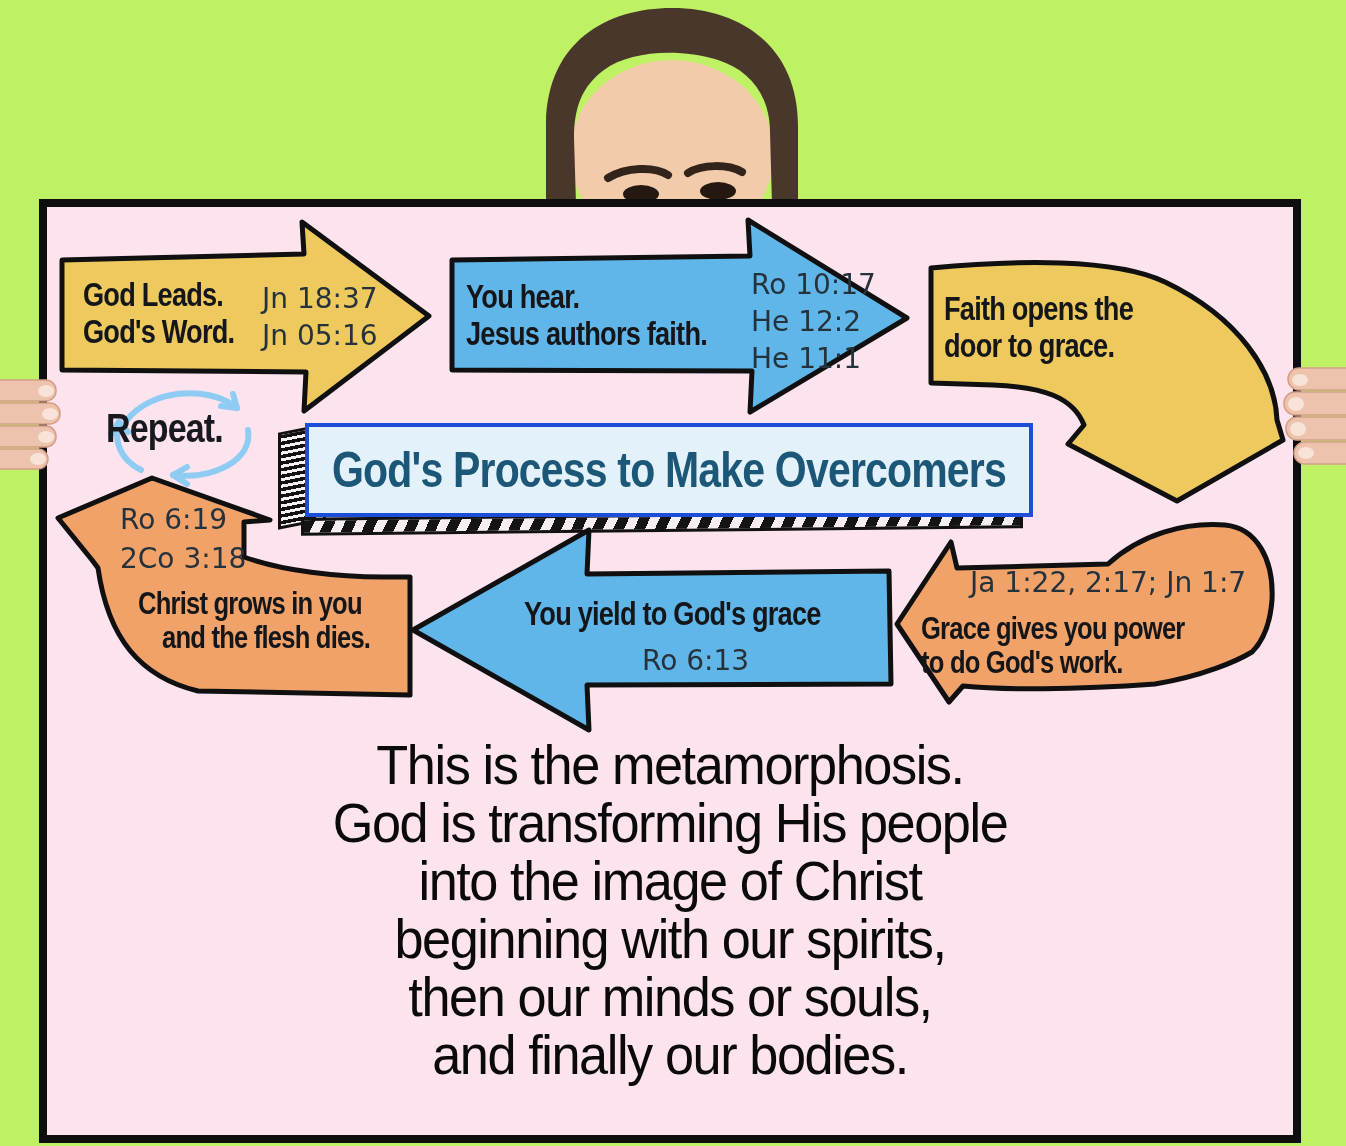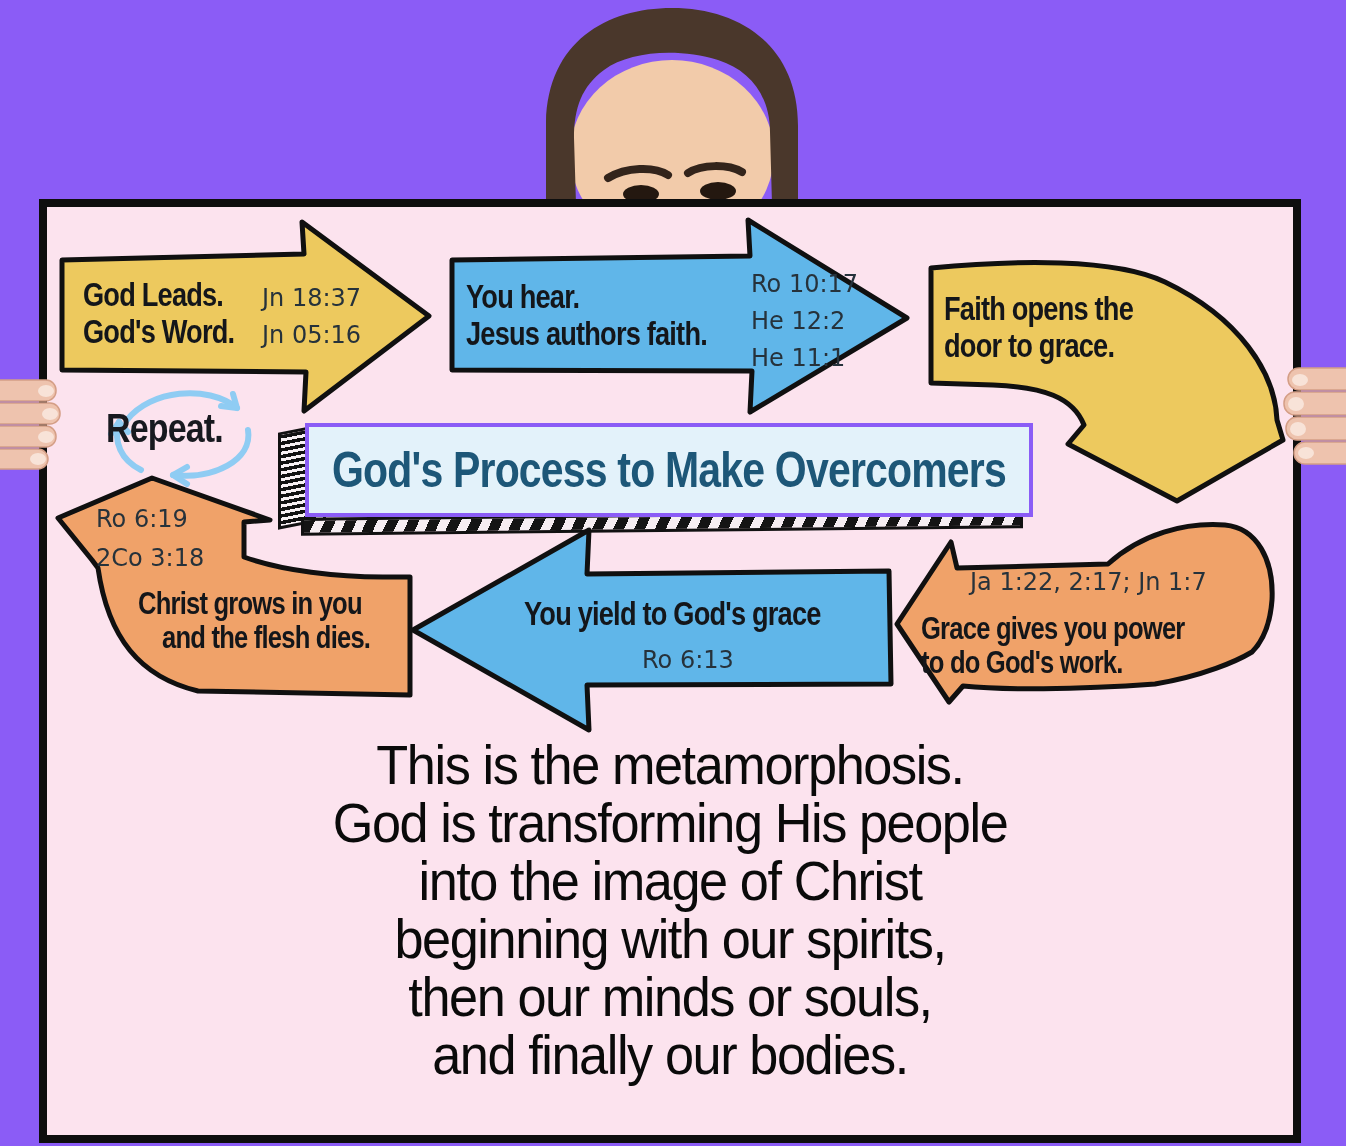--- a/index.html
+++ b/index.html
@@ -1,52 +1,52 @@
 <!DOCTYPE html>
 <html><head>
 <meta charset="utf-8">
 <style>
   html,body{margin:0;padding:0;background:#ffffff;}
   .stage{
-    position:relative;width:1346px;height:1146px;background:#8b5cf6;
+    position:relative;width:1346px;height:1146px;background:#bef264;
     overflow:hidden;font-family:"Liberation Sans",sans-serif;
   }
   .poster-bg{
     position:absolute;left:39px;top:199px;width:1262px;height:944px;
     box-sizing:border-box;background:#fce3ee;border:8px solid #0e0e0e;
     z-index:2;
   }
   .head-svg{position:absolute;left:538px;top:4px;z-index:1;}
   .hand-svg{position:absolute;z-index:6;}
   .arrow-svg{position:absolute;z-index:3;}
   .txt{position:absolute;z-index:4;color:#14161a;}
   .label{
     font-weight:bold;font-size:34px;line-height:37px;letter-spacing:-1px;
     transform:scaleX(0.8);transform-origin:left top;white-space:nowrap;
   }
   .label-sm{font-size:32px;line-height:34px;}
   .ref{
-    font-family:"DejaVu Sans",sans-serif;font-size:24px;line-height:37px;
+    font-family:"DejaVu Sans",sans-serif;font-size:28px;line-height:37px;
     color:#26323b;white-space:nowrap;
   }
   .banner-hatch-left{
     position:absolute;left:278px;top:428px;width:48px;height:97px;z-index:3;
     box-sizing:border-box;border:3px solid #111;
     background:repeating-linear-gradient(to bottom,#121212 0 3.5px,#f8f1f4 3.5px 6.6px);
     transform:skewY(-11deg);
   }
   .banner-hatch-bottom{
     position:absolute;left:301px;top:514px;width:722px;height:18px;z-index:3;
     box-sizing:border-box;border:3px solid #111;
     background:repeating-linear-gradient(115deg,#141414 0 10px,#f6eef2 10px 19px);
     transform:skewY(-0.6deg);
   }
   .banner-box{
     position:absolute;left:305px;top:423px;width:728px;height:94px;z-index:4;
-    box-sizing:border-box;background:#e3f2fa;border:4px solid #8b5cf6;
+    box-sizing:border-box;background:#e3f2fa;border:4px solid #1d4ed8;
     display:flex;align-items:center;justify-content:center;
   }
   .banner-text{
     color:#1d5778;font-weight:bold;font-size:50px;letter-spacing:-1px;
     transform:scaleX(0.82);white-space:nowrap;
   }
   .repeat-label{
     position:absolute;left:106px;top:406px;z-index:4;font-weight:bold;
     font-size:40px;letter-spacing:-1px;color:#17191f;
     transform:scaleX(0.85);transform-origin:left top;
@@ -141,21 +141,21 @@
   <div class="txt label" style="left:524px;top:595px">
     <div>You yield to God's grace</div>
   </div>
   <div class="txt ref" style="left:642px;top:642px">
     <div>Ro 6:13</div>
   </div>
 
   <svg class="arrow-svg" style="left:48px;top:470px" width="372" height="232" viewBox="0 0 372 232">
     <path d="M 10 48 L 104 8 L 222 50 L 196 52 L 196 87 C 235 101 290 107 335 107 L 362 107 L 362 225 L 150 221 C 92 207 60 168 50 98 L 44 90 Z" stroke="#101010" stroke-width="5" stroke-linejoin="round" fill="#f0a269"></path>
   </svg>
-  <div class="txt ref" style="left:96px;top:500px;line-height:39px">
+  <div class="txt ref" style="left:120px;top:500px;line-height:39px">
     <div>Ro 6:19</div>
     <div>2Co 3:18</div>
   </div>
   <div class="txt label label-sm" style="left:138px;top:586px">
     <div>Christ grows in you</div>
   </div>
   <div class="txt label label-sm" style="left:162px;top:620px">
     <div>and the flesh dies.</div>
   </div>
 

